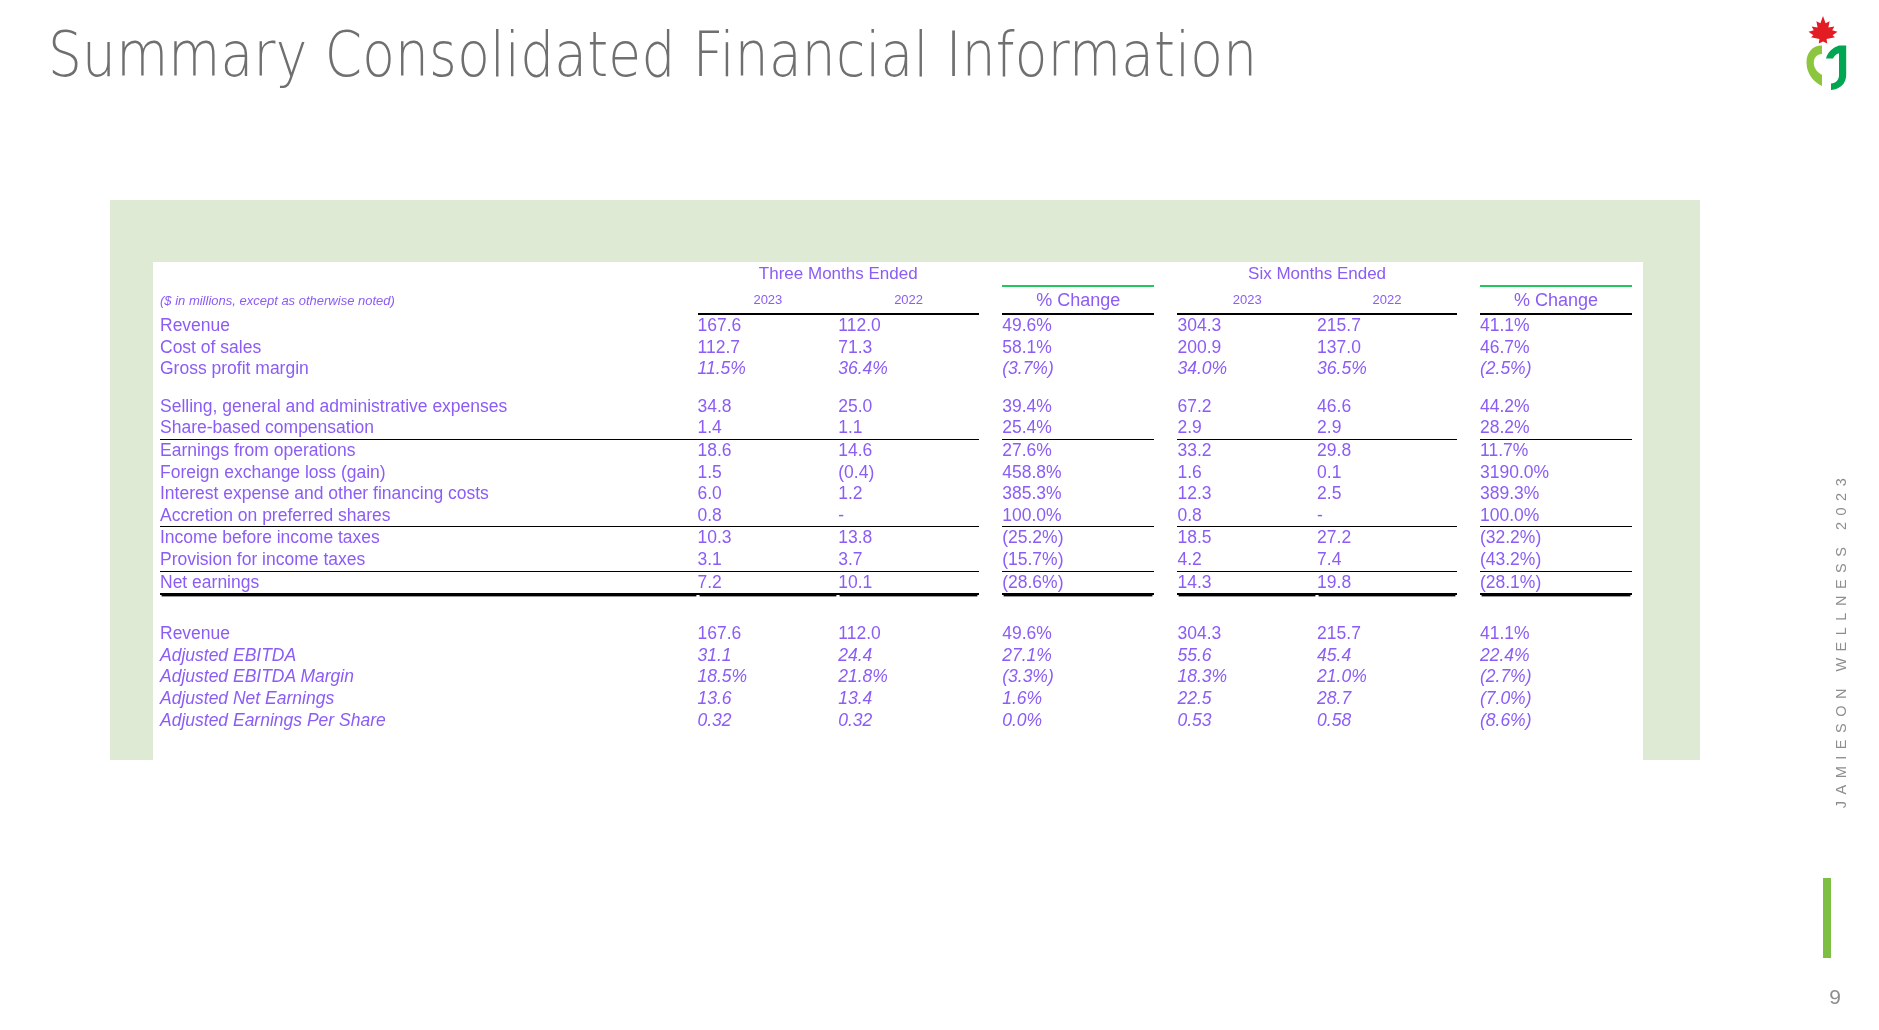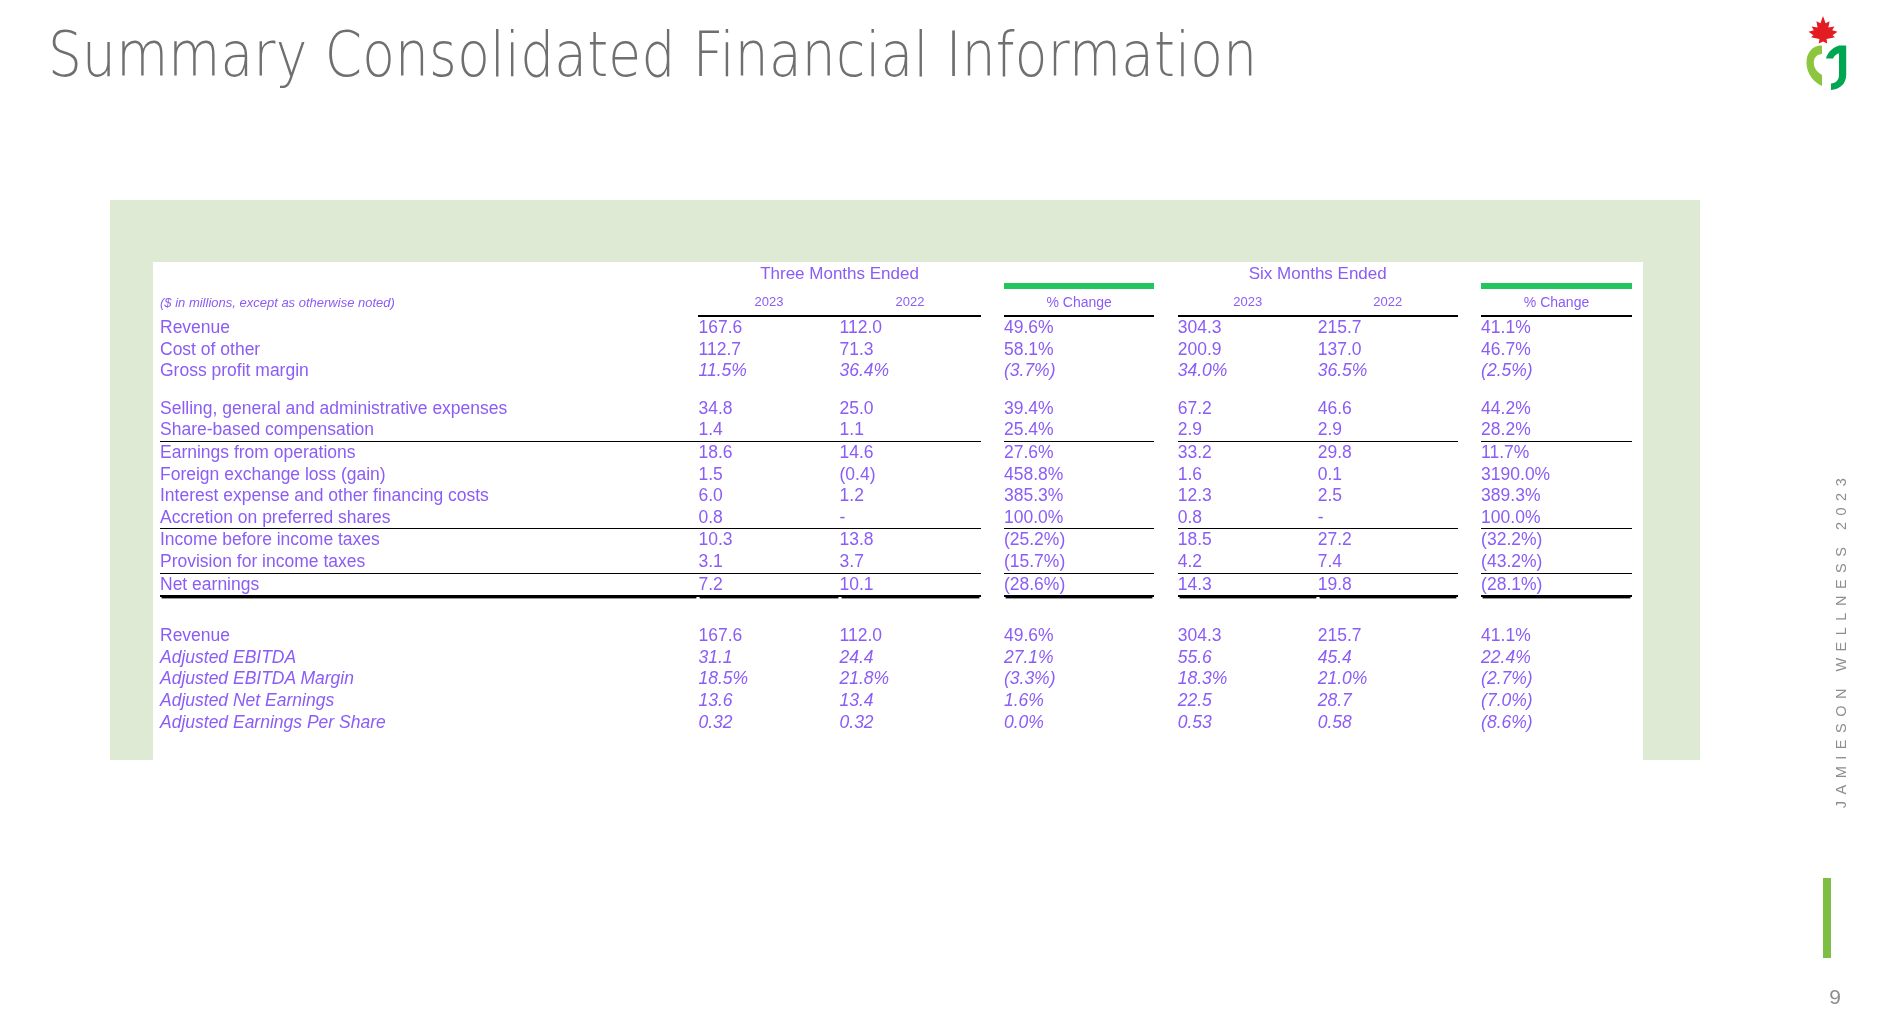--- a/index.html
+++ b/index.html
@@ -95,24 +95,24 @@
     text-align: center;
     font-weight: bold;
     font-size: 13px;
     line-height: 26px;
     border-bottom: 2px solid #000;
     padding-bottom: 2px;
   }
   .hdr-pct {
     text-align: center;
     font-weight: bold;
-    font-size: 14px;
+    font-size: 18px;
     line-height: 26px;
     border-bottom: 2px solid #000;
-    border-top: 6px solid #22c55e;
+    border-top: 2px solid #22c55e;
     padding-bottom: 2px;
     padding-top: 2px;
   }
   .hdr-pct-top { border-top: 2px solid #000; }
 
   .unit-note {
     font-style: italic;
     font-size: 13px;
     text-align: left;
     padding-left: 8px;
@@ -236,21 +236,21 @@
         <td class="b">112.0</td>
         <td></td>
         <td class="b">49.6%</td>
         <td></td>
         <td class="b">304.3</td>
         <td class="b">215.7</td>
         <td></td>
         <td class="b">41.1%</td>
       </tr>
       <tr class="row">
-        <td class="">Cost of other</td>
+        <td class="">Cost of sales</td>
         <td class="">112.7</td>
         <td class="">71.3</td>
         <td></td>
         <td class="">58.1%</td>
         <td></td>
         <td class="">200.9</td>
         <td class="">137.0</td>
         <td></td>
         <td class="">46.7%</td>
       </tr>

